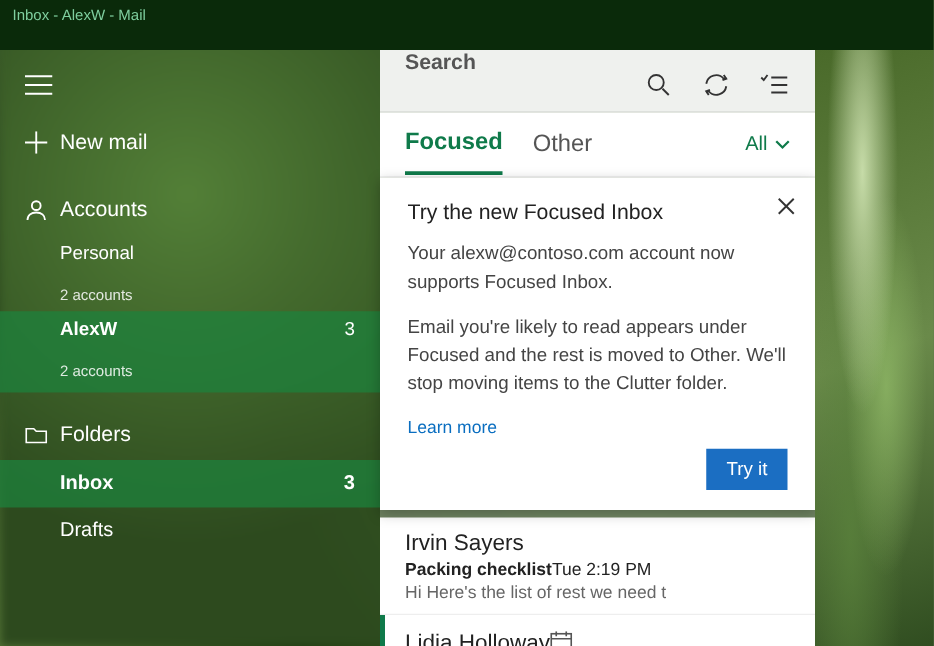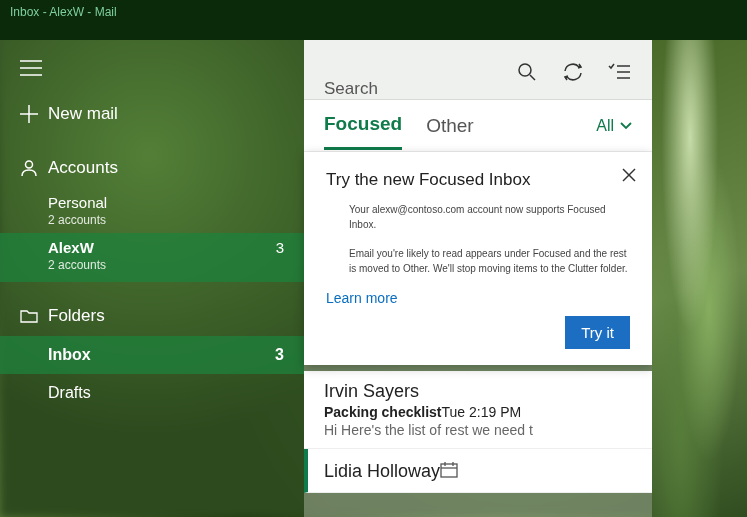--- a/index.html
+++ b/index.html
@@ -44,43 +44,44 @@
     padding: 10px 20px;
     font-size: 17px;
     cursor: pointer;
   }
   .side-item .ico { width: 28px; display: flex; align-items: center; }
   .side-sub {
     padding: 6px 20px 6px 48px;
     font-size: 15px;
     cursor: pointer;
   }
-  .side-sub .subtext { font-size: 12px; opacity: 0.85; margin-top: 2px; }
+  .side-sub .subtext { font-size: 12px; opacity: 0.85; margin-top: 18px; }
   .side-sub.selected { background: rgba(30,130,60,0.75); }
   .side-sub .row1 { display: flex; justify-content: space-between; align-items: center; }
   .side-sub .count { font-size: 15px; }
   .side-folder {
     display: flex; justify-content: space-between; align-items: center;
     padding: 10px 20px 10px 48px;
     font-size: 16px;
     cursor: pointer;
   }
   .side-folder.selected { background: rgba(30,130,60,0.75); font-weight: 600; }
 
   .main {
     flex: 1;
     background: rgba(230,230,220,0.35);
     position: relative;
   }
   .toolbar {
-    height: 60px;
+    height: 50px;
     background: #eff1ee;
-    display: flex; align-items: flex-end;
+    display: flex; align-items: flex-start;
     padding: 0 10px 0 20px;
     border-bottom: 1px solid #d8dad6;
+    font-weight: bold;
   }
   .search-placeholder { color: #555; font-size: 17px; flex: 1; cursor: text; }
   .tool-btn { width: 46px; height: 55px; display: flex; align-items: center; justify-content: center; cursor: pointer; }
 
   .tablist {
     background: #fff;
     display: flex; align-items: center;
     padding: 0 20px;
     height: 52px;
     border-bottom: 1px solid #eee;
@@ -92,21 +93,21 @@
 
   .popup {
     background: #fff;
     margin: 0 0 6px 0;
     padding: 18px 22px 16px;
     box-shadow: 0 3px 10px rgba(0,0,0,0.25);
     position: relative;
   }
   .popup .close { position: absolute; top: 14px; right: 16px; cursor: pointer; font-size: 18px; color: #333; }
   .popup-title { font-size: 17px; color: #222; margin-bottom: 12px; }
-  .popup-body { font-size: 10px; color: #444; line-height: 1.5; margin-left: 23px; }
+  .popup-body { font-size: 15px; color: #444; line-height: 1.5; }
   .popup-body p { margin-bottom: 14px; }
   .popup-link { color: #0a6ec0; font-size: 14px; cursor: pointer; }
   .popup-actions { display: flex; justify-content: flex-end; margin-top: 10px; }
   .btn-primary { background: #1b6ec2; color: #fff; border: none; padding: 8px 16px; font-size: 15px; cursor: pointer; }
 
   .msglist { background: transparent; }
   .msg {
     background: #fff;
     padding: 10px 18px 10px 20px;
     border-bottom: 1px solid #eee;

